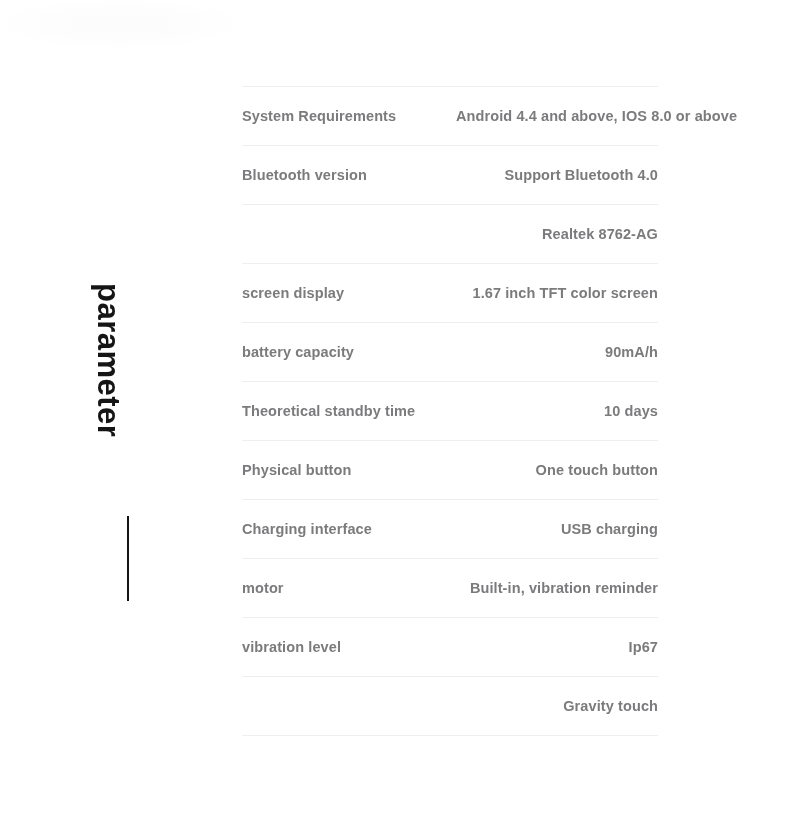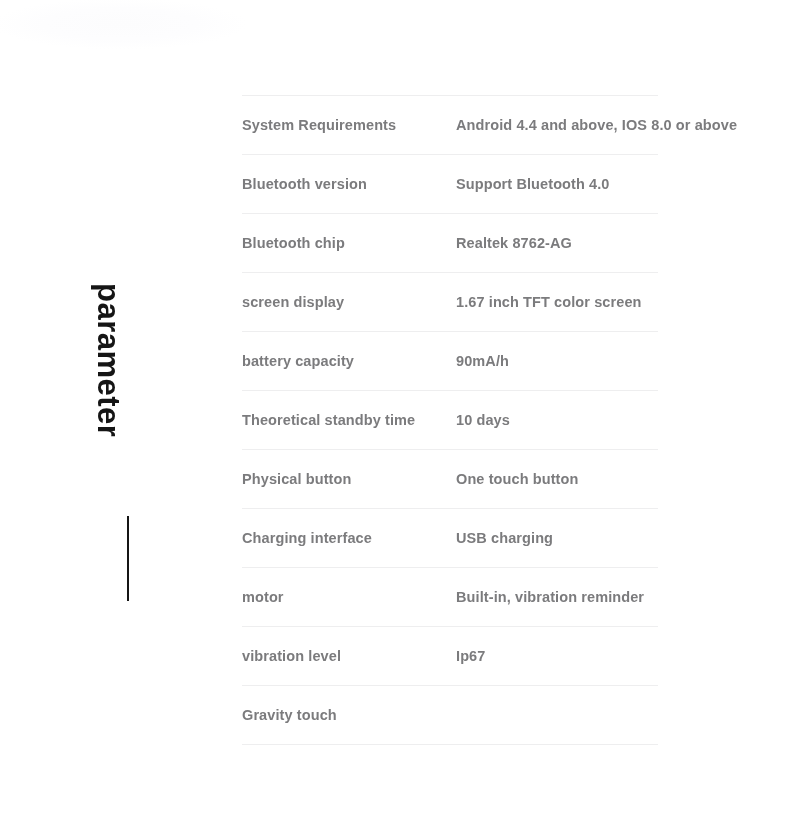--- a/index.html
+++ b/index.html
@@ -55,21 +55,21 @@
     top: 516px;
     width: 2px;
     height: 85px;
     background: #151515;
   }
 
   
   .spec-table {
     position: absolute;
     left: 242px;
-    top: 95px;
+    top: 86px;
     width: 416px;
   }
   .spec-toprule {
     height: 1px;
     background: #eeeeef;
   }
   .spec-row {
     position: relative;
     height: 58px;
     border-bottom: 1px solid #eeeeef;
@@ -91,20 +91,21 @@
     color: #7b7b7d;
     letter-spacing: 0.1px;
   }
   .spec-val {
     flex: 1 1 auto;
     font-size: 14.5px;
     font-weight: 700;
     color: #7b7b7d;
     letter-spacing: 0.1px;
     white-space: nowrap;
+    text-align: right;
   }
 </style>
 </head>
 <body>
 
 <div class="corner-smudge"></div>
 
 <div class="side-label">
   <div class="side-label-text">parameter</div>
 </div>
@@ -120,21 +121,20 @@
         </div>
       </div>
       <div class="spec-row">
         <div class="spec-row-inner">
           <div class="spec-key">Bluetooth version</div>
           <div class="spec-val">Support Bluetooth 4.0</div>
         </div>
       </div>
       <div class="spec-row">
         <div class="spec-row-inner">
-          <div class="spec-key">Bluetooth chip</div>
           <div class="spec-val">Realtek 8762-AG</div>
         </div>
       </div>
       <div class="spec-row">
         <div class="spec-row-inner">
           <div class="spec-key">screen display</div>
           <div class="spec-val">1.67 inch TFT color screen</div>
         </div>
       </div>
       <div class="spec-row">

